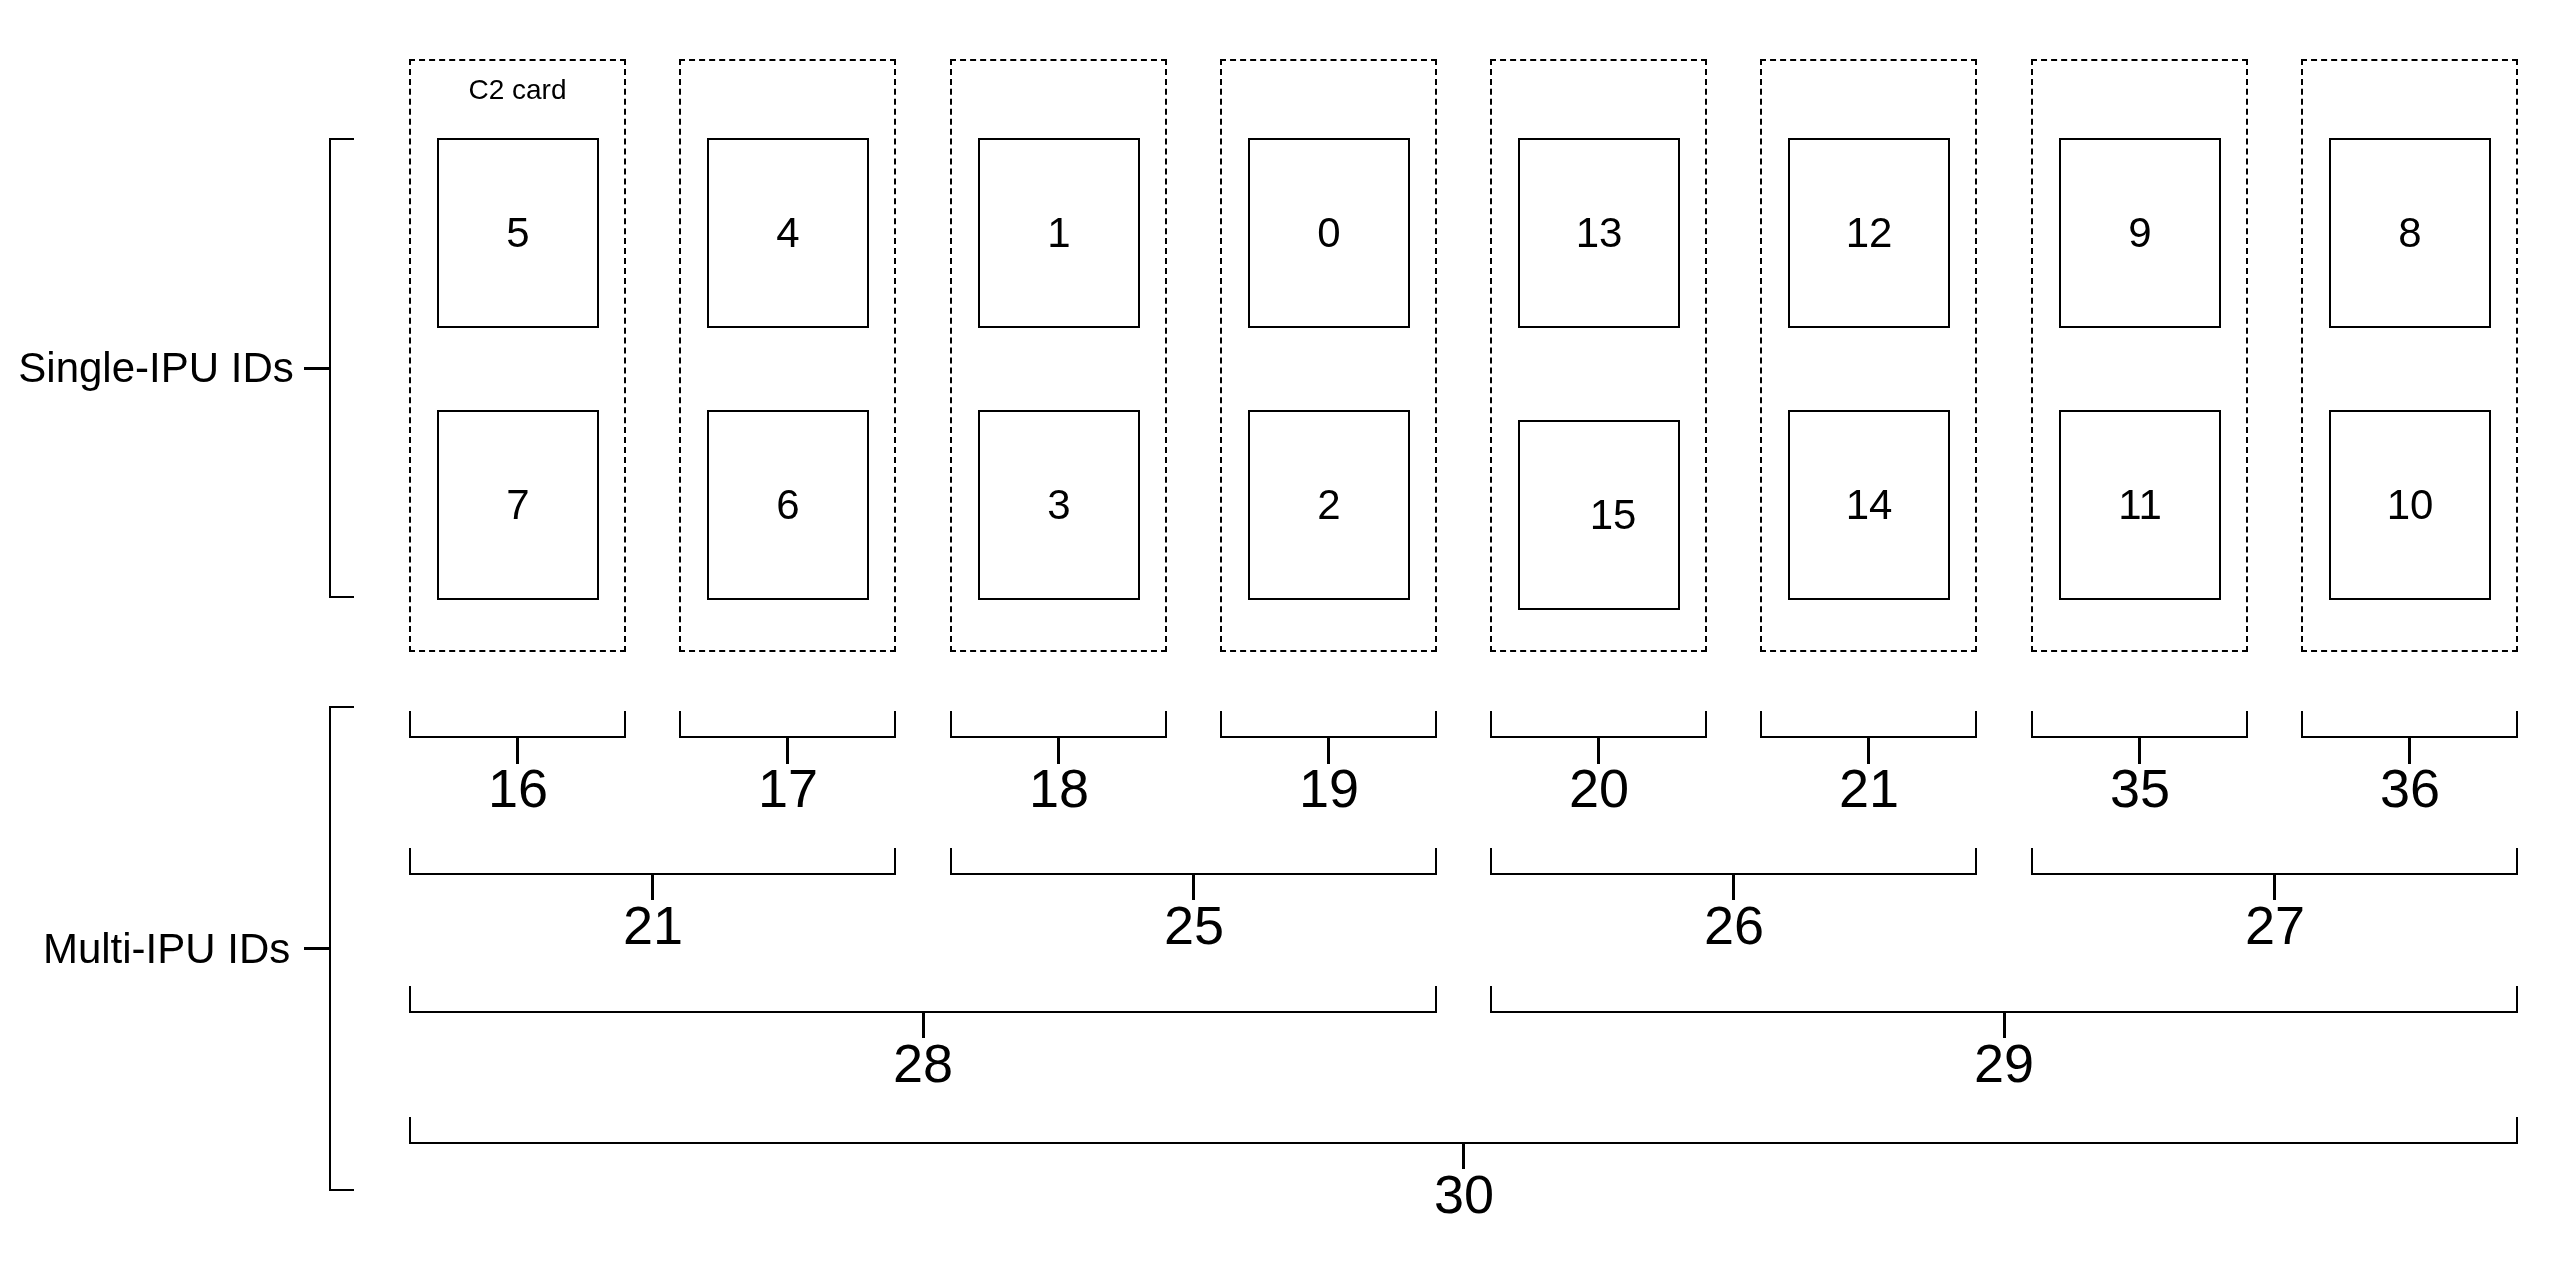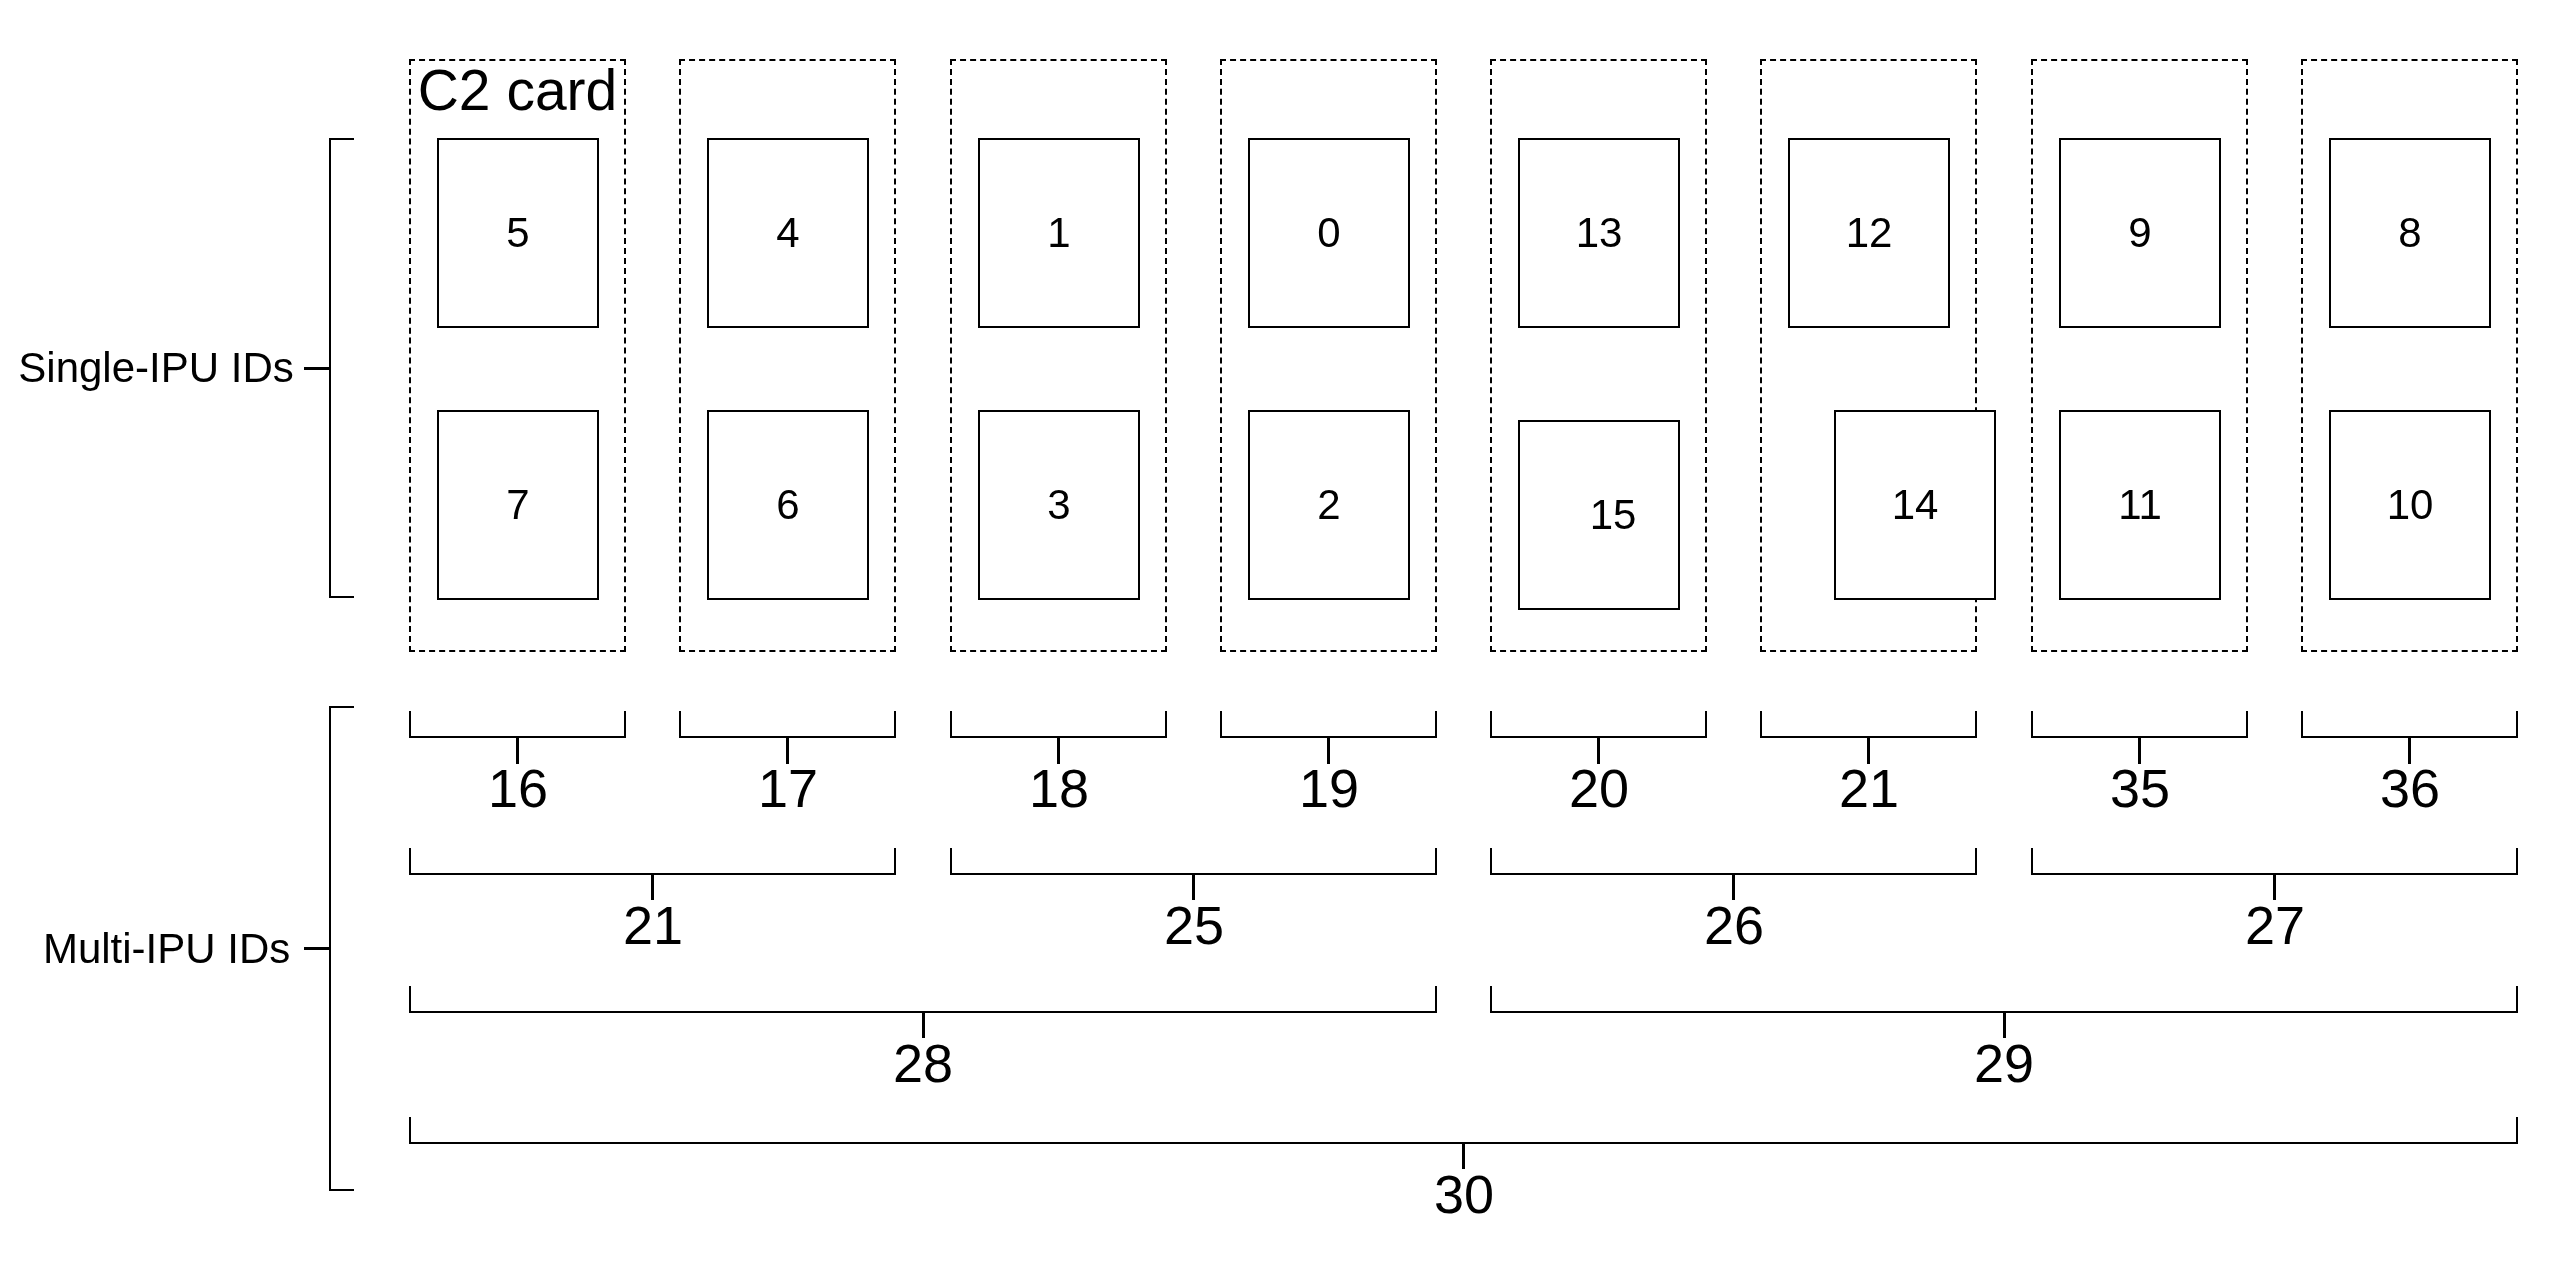--- a/index.html
+++ b/index.html
@@ -90,21 +90,21 @@
   }
   #single-label { top: 344px; }
   #multi-label  { top: 925px; }
   
   #card-label {
     position: absolute;
     left: 409px;
     width: 217px;
     top: 66px;
     text-align: center;
-    font-size: 57px;
+    font-size: 28px;
     line-height: 48px;
     white-space: nowrap;
   }
 </style>
 </head>
 <body>
 
 <div id="diagram">
   <div class="side-label" id="single-label">Single-IPU IDs</div>
   <div class="side-dash" id="single-dash"></div>
@@ -126,21 +126,21 @@
     <div class="sq" style="left: 978px; top: 138px; width: 162px; height: 190px;">1</div>
     <div class="sq" style="left: 978px; top: 410px; width: 162px; height: 190px;">3</div>
     <div class="card" style="left: 1220px; top: 59px; width: 217px; height: 593px;"></div>
     <div class="sq" style="left: 1248px; top: 138px; width: 162px; height: 190px;">0</div>
     <div class="sq" style="left: 1248px; top: 410px; width: 162px; height: 190px;">2</div>
     <div class="card" style="left: 1490px; top: 59px; width: 217px; height: 593px;"></div>
     <div class="sq" style="left: 1518px; top: 138px; width: 162px; height: 190px;">13</div>
     <div class="sq" style="left: 1518px; top: 420px; width: 162px; height: 190px; padding-left: 28px;">15</div>
     <div class="card" style="left: 1760px; top: 59px; width: 217px; height: 593px;"></div>
     <div class="sq" style="left: 1788px; top: 138px; width: 162px; height: 190px;">12</div>
-    <div class="sq" style="left: 1788px; top: 410px; width: 162px; height: 190px; margin-left: 46px;">14</div>
+    <div class="sq" style="left: 1788px; top: 410px; width: 162px; height: 190px;">14</div>
     <div class="card" style="left: 2031px; top: 59px; width: 217px; height: 593px;"></div>
     <div class="sq" style="left: 2059px; top: 138px; width: 162px; height: 190px;">9</div>
     <div class="sq" style="left: 2059px; top: 410px; width: 162px; height: 190px;">11</div>
     <div class="card" style="left: 2301px; top: 59px; width: 217px; height: 593px;"></div>
     <div class="sq" style="left: 2329px; top: 138px; width: 162px; height: 190px;">8</div>
     <div class="sq" style="left: 2329px; top: 410px; width: 162px; height: 190px;">10</div>
     <div class="bracket" style="left: 409px; top: 711px; width: 217px; height: 26.5px;"></div>
     <div class="tick" style="left: 516px; top: 738px; height: 26px;"></div>
     <div class="blabel" style="left: 518px; top: 765px;">16</div>
     <div class="bracket" style="left: 679px; top: 711px; width: 217px; height: 26.5px;"></div>

